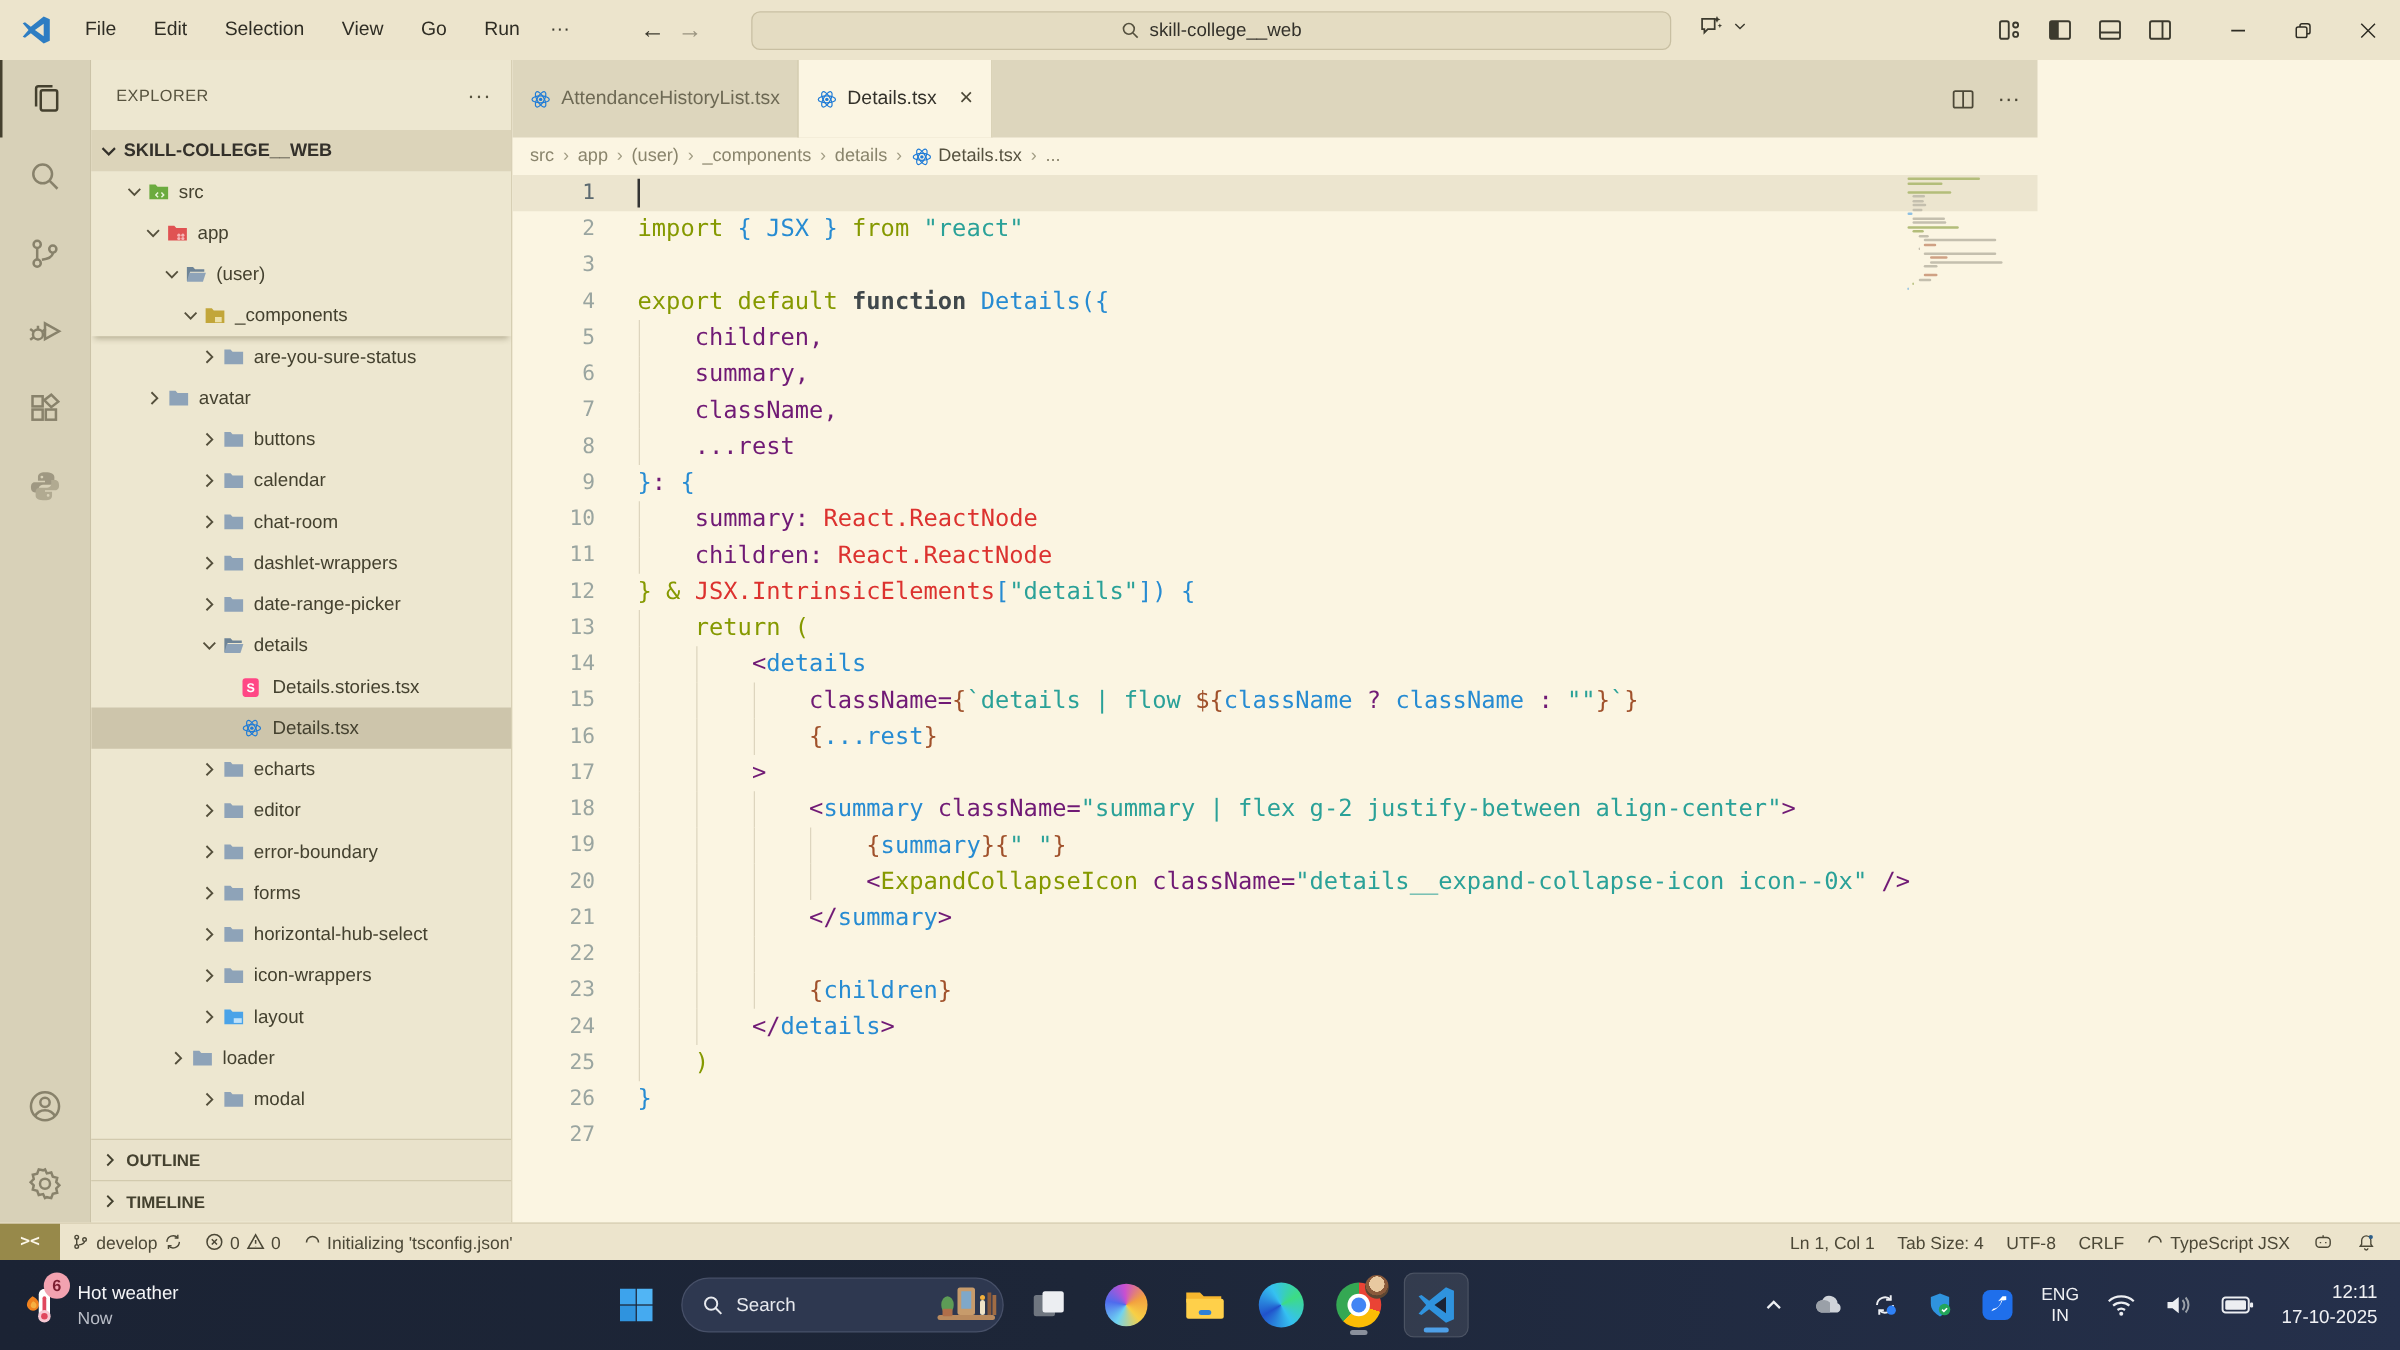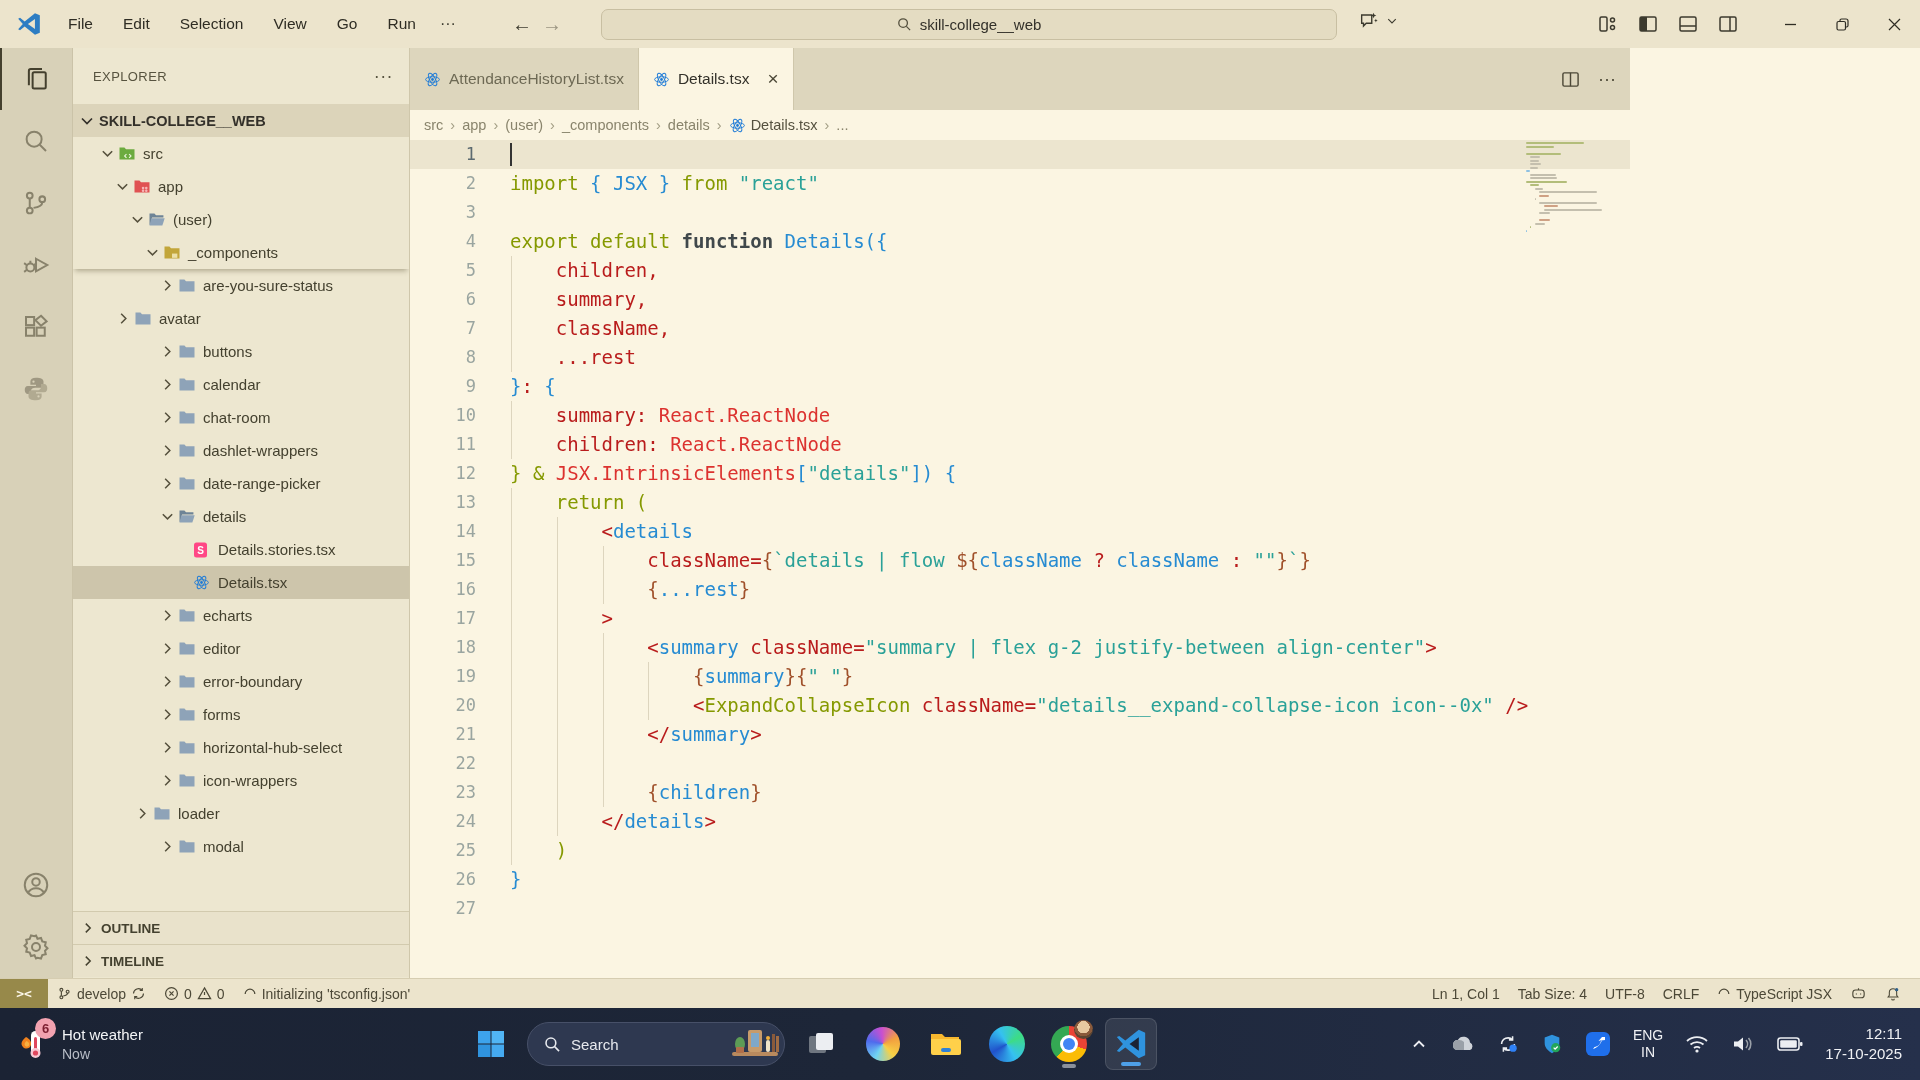--- a/index.html
+++ b/index.html
@@ -53,38 +53,38 @@
   
   #code { position:relative; height:838px; font-family:"DejaVu Sans Mono",monospace; font-size:19px; }
   .cl { position:relative; height:29px; line-height:29px; white-space:pre; }
   .cl.hl { background:#ece5cf; }
   .ln { position:absolute; left:0; top:0; width:66px; text-align:right; color:#9aa5a0; font-size:17px; }
   .cl.hl .ln { color:#5c6a70; }
   .lt { position:absolute; left:100px; top:0; }
   .guide { position:absolute; top:0; width:1px; height:29px; background:#ddd5be; }
   .cursor { position:absolute; left:100px; top:3px; width:2px; height:23px; background:#333; }
   .tk-g{color:#859900} .tk-b{color:#268bd2} .tk-r{color:#dc322f} .tk-s{color:#2aa198}
-  .tk-p{color:#b91c1c} .tk-m{color:#a0512b} .tk-f{color:#40484b;font-weight:bold}
+  .tk-p{color:#701a75} .tk-m{color:#a0512b} .tk-f{color:#40484b;font-weight:bold}
   #minimap { position:absolute; right:12px; top:2px; width:92px; }
   #minimap .mm { height:2px; margin-bottom:1.5px; border-radius:1px; }
 
   
   #statusbar { position:absolute; left:0; top:978px; width:1920px; height:30px; background:#ece4cc; border-top:1px solid #d6cdb1; display:flex; align-items:center; font-size:14px; color:#4c4837; }
   .st-remote { width:48px; height:30px; background:#97894a; color:#fdf8ea; display:flex; align-items:center; justify-content:center; font-family:"DejaVu Sans Mono",monospace; font-size:13px; font-weight:bold; }
   .st-item { display:flex; align-items:center; gap:5px; padding:0 9px; height:30px; }
   .st-right { margin-left:auto; display:flex; align-items:center; padding-right:10px; }
 
   
   #taskbar { position:absolute; left:0; top:1008px; width:1920px; height:72px; background:linear-gradient(90deg,#1b2334 0%, #1d2638 45%, #25304b 100%); display:flex; align-items:center; color:#eceef2; }
   #weather { display:flex; align-items:center; gap:10px; padding-left:14px; width:230px; }
   .w-icon { position:relative; width:38px; height:42px; }
   .w-badge { position:absolute; right:-4px; top:-5px; width:21px; height:21px; border-radius:50%; background:#f2a2b0; color:#7c1f31; font-size:13px; font-weight:bold; display:flex; align-items:center; justify-content:center; }
   .w-title { font-size:15px; color:#f4f5f7; }
   .w-sub { font-size:14px; color:#b9bdc7; margin-top:3px; }
-  #tb-center { position:absolute; left:465px; top:0; height:72px; display:flex; align-items:center; gap:10px; }
+  #tb-center { position:absolute; left:483px; top:0; height:72px; display:flex; align-items:center; gap:10px; }
   .tb-app { width:52px; height:52px; border-radius:8px; display:flex; align-items:center; justify-content:center; position:relative; }
   .tb-app.active { background:rgba(255,255,255,.09); border:1px solid rgba(255,255,255,.12); }
   .run-dot { position:absolute; bottom:2px; left:50%; transform:translateX(-50%); width:14px; height:4px; border-radius:2px; background:#8a909c; }
   .run-bar { position:absolute; bottom:3px; left:50%; transform:translateX(-50%); width:20px; height:4px; border-radius:2px; background:#4ea0e8; }
   #tb-searchpill { width:258px; height:44px; border-radius:22px; background:#2e3850; border:1px solid #475068; display:flex; align-items:center; gap:10px; padding-left:16px; overflow:hidden; }
   #tb-searchpill .s-txt { font-size:15px; color:#e7e9ee; }
   #tb-searchpill .s-img { margin-left:auto; width:62px; height:44px; }
   #tray { position:absolute; right:0; top:0; height:72px; display:flex; align-items:center; gap:22px; padding-right:18px; }
   .lang { text-align:center; font-size:14px; line-height:17px; color:#f0f1f4; }
   .clock { text-align:right; font-size:15px; line-height:20px; color:#f0f1f4; }
@@ -497,20 +497,34 @@
           <svg width="15" height="15" viewBox="0 0 16 16">
             <path d="M5.5 3 10.5 8 5.5 13" fill="none" stroke="#55503c" stroke-width="1.6"></path>
           </svg>
         </span>
         <span class="ficon">
           <svg width="18" height="15" viewBox="0 0 16 14">
             <path d="M1 1.5h4.6l1.5 1.6H15v9.4H1z" fill="#8ea3b8"></path>
           </svg>
         </span>
         <span>icon-wrappers</span>
+      </div>
+      <div class="trow" style="padding-left: 85px;">
+        <span class="chev">
+          <svg width="15" height="15" viewBox="0 0 16 16">
+            <path d="M5.5 3 10.5 8 5.5 13" fill="none" stroke="#55503c" stroke-width="1.6"></path>
+          </svg>
+        </span>
+        <span class="ficon">
+          <svg width="18" height="15" viewBox="0 0 16 14">
+            <path d="M1 1.5h4.6l1.5 1.6H15v9.4H1z" fill="#4aa3e8"></path>
+            <rect x="8" y="8" width="6" height="3.5" fill="#bfe2fa"></rect>
+          </svg>
+        </span>
+        <span>layout</span>
       </div>
       <div class="trow" style="padding-left: 60px;">
         <span class="chev">
           <svg width="15" height="15" viewBox="0 0 16 16">
             <path d="M5.5 3 10.5 8 5.5 13" fill="none" stroke="#55503c" stroke-width="1.6"></path>
           </svg>
         </span>
         <span class="ficon">
           <svg width="18" height="15" viewBox="0 0 16 14">
             <path d="M1 1.5h4.6l1.5 1.6H15v9.4H1z" fill="#8ea3b8"></path>

